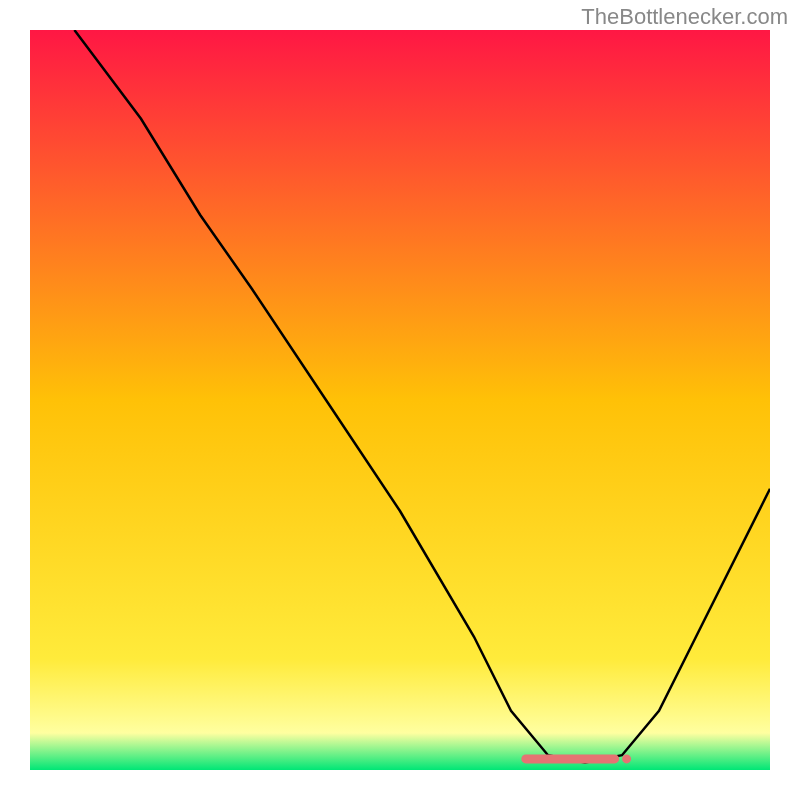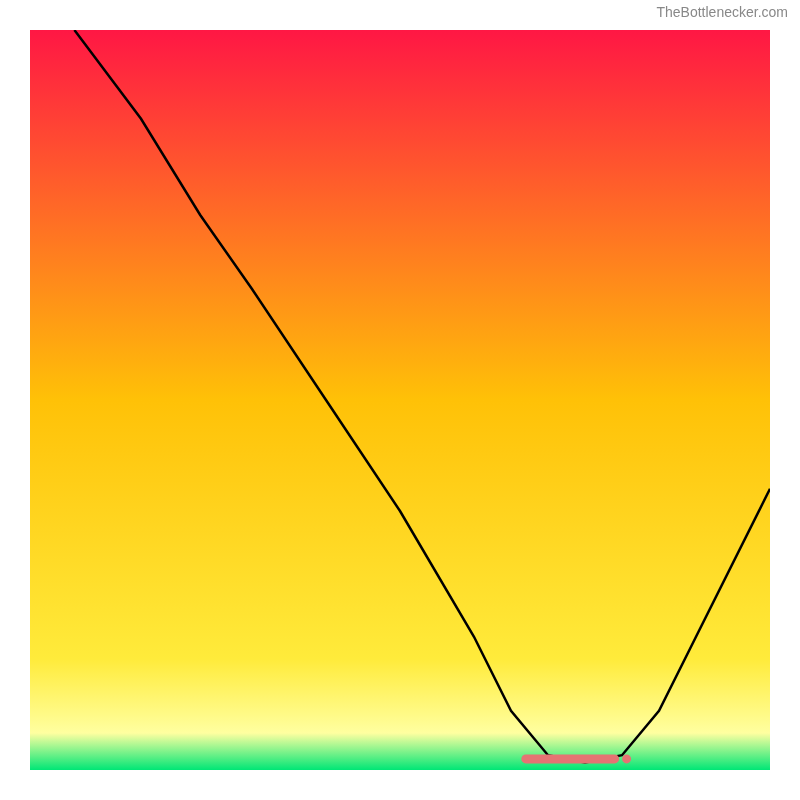--- a/index.html
+++ b/index.html
@@ -8,21 +8,21 @@
     width: 800px;
     height: 800px;
     background: white;
     font-family: Arial, sans-serif;
     position: relative;
   }
   .watermark {
     position: absolute;
     top: 4px;
     right: 12px;
-    font-size: 14px;
+    font-size: 22px;
     color: #888;
     font-weight: normal;
     z-index: 10;
   }
   .chart-area {
     position: absolute;
     left: 30px;
     top: 30px;
     width: 740px;
     height: 740px;

